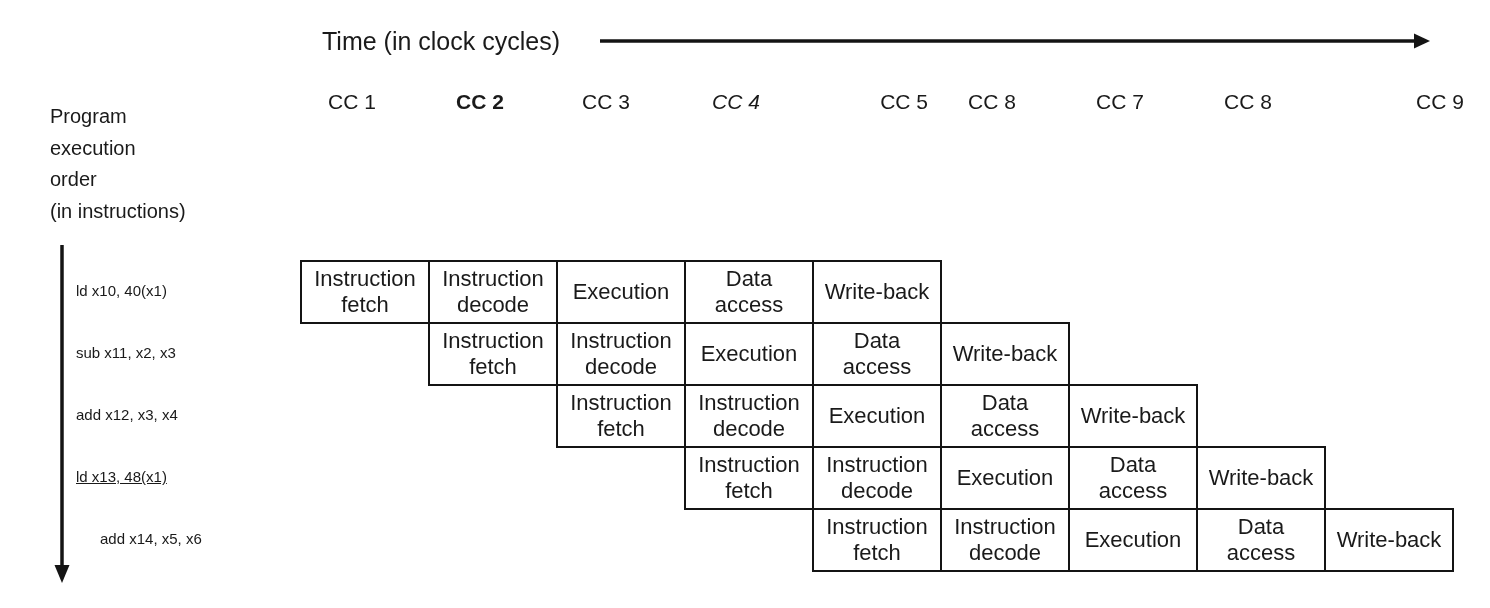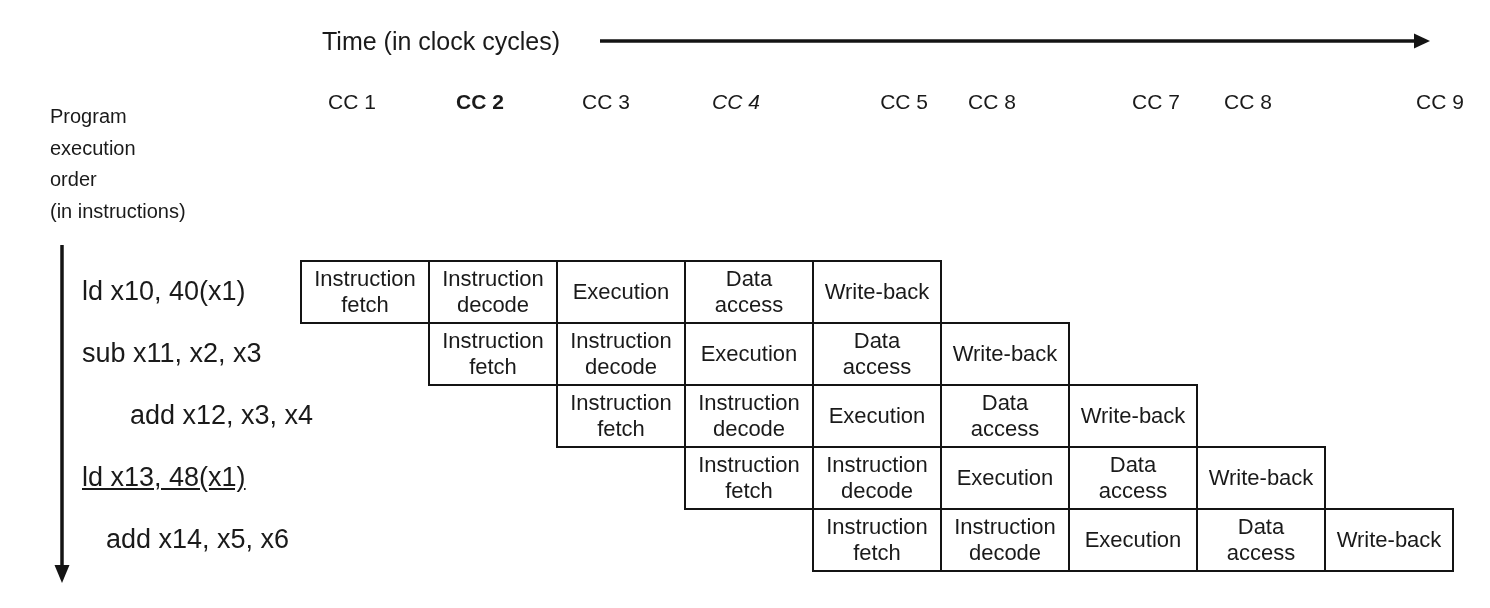--- a/index.html
+++ b/index.html
@@ -51,22 +51,22 @@
     line-height: 31.5px;
     white-space: pre;
   }
   #program-order-arrow {
     position: absolute;
     left: 48px;
     top: 243px;
   }
   .instr-label {
     position: absolute;
-    left: 82px;
-    font-size: 27px;
+    left: 76px;
+    font-size: 15px;
     line-height: 28px;
     white-space: nowrap;
     height: 28px;
   }
 
   
   .stage-cell {
     position: absolute;
     box-sizing: border-box;
     border: 2px solid #141414;
@@ -97,41 +97,41 @@
     </svg>
   </div>
 
   <div id="cc-labels">
       <div class="cc-label" style="left: 288px;">CC 1</div>
       <div class="cc-label" style="left: 416px; font-weight: bold;">CC 2</div>
       <div class="cc-label" style="left: 542px;">CC 3</div>
       <div class="cc-label" style="left: 672px; font-style: italic;">CC 4</div>
       <div class="cc-label" style="left: 800px; text-align: right;">CC 5</div>
       <div class="cc-label" style="left: 928px;">CC 8</div>
-      <div class="cc-label" style="left: 1092px;">CC 7</div>
+      <div class="cc-label" style="left: 1056px;">CC 7</div>
       <div class="cc-label" style="left: 1184px;">CC 8</div>
       <div class="cc-label" style="left: 1376px;">CC 9</div>
     </div>
 
   <div id="program-order-label">Program
 execution
 order
 (in instructions)</div>
 
   <div id="program-order-arrow">
     <svg width="30" height="345" viewBox="0 0 30 345">
       <line x1="14" y1="2" x2="14" y2="322" stroke="#141414" stroke-width="3.5"></line>
       <polygon points="6.5,322 21.5,322 14,340" fill="#141414"></polygon>
     </svg>
   </div>
 
   <div id="instruction-labels">
       <div class="instr-label" style="top: 277px;">ld x10, 40(x1)</div>
       <div class="instr-label" style="top: 339px;">sub x11, x2, x3</div>
-      <div class="instr-label" style="top: 401px; margin-left: 48px;">add x12, x3, x4</div>
+      <div class="instr-label" style="top: 401px;">add x12, x3, x4</div>
       <div class="instr-label" style="top: 463px; text-decoration: underline;">ld x13, 48(x1)</div>
       <div class="instr-label" style="top: 525px; margin-left: 24px;">add x14, x5, x6</div>
     </div>
 
   <div id="pipeline-grid">
       <div class="stage-cell" style="left: 300px; top: 260px; width: 130px; height: 64px;">
         <span class="txt">Instruction
 fetch</span>
       </div>
       <div class="stage-cell" style="left: 428px; top: 260px; width: 130px; height: 64px;">

